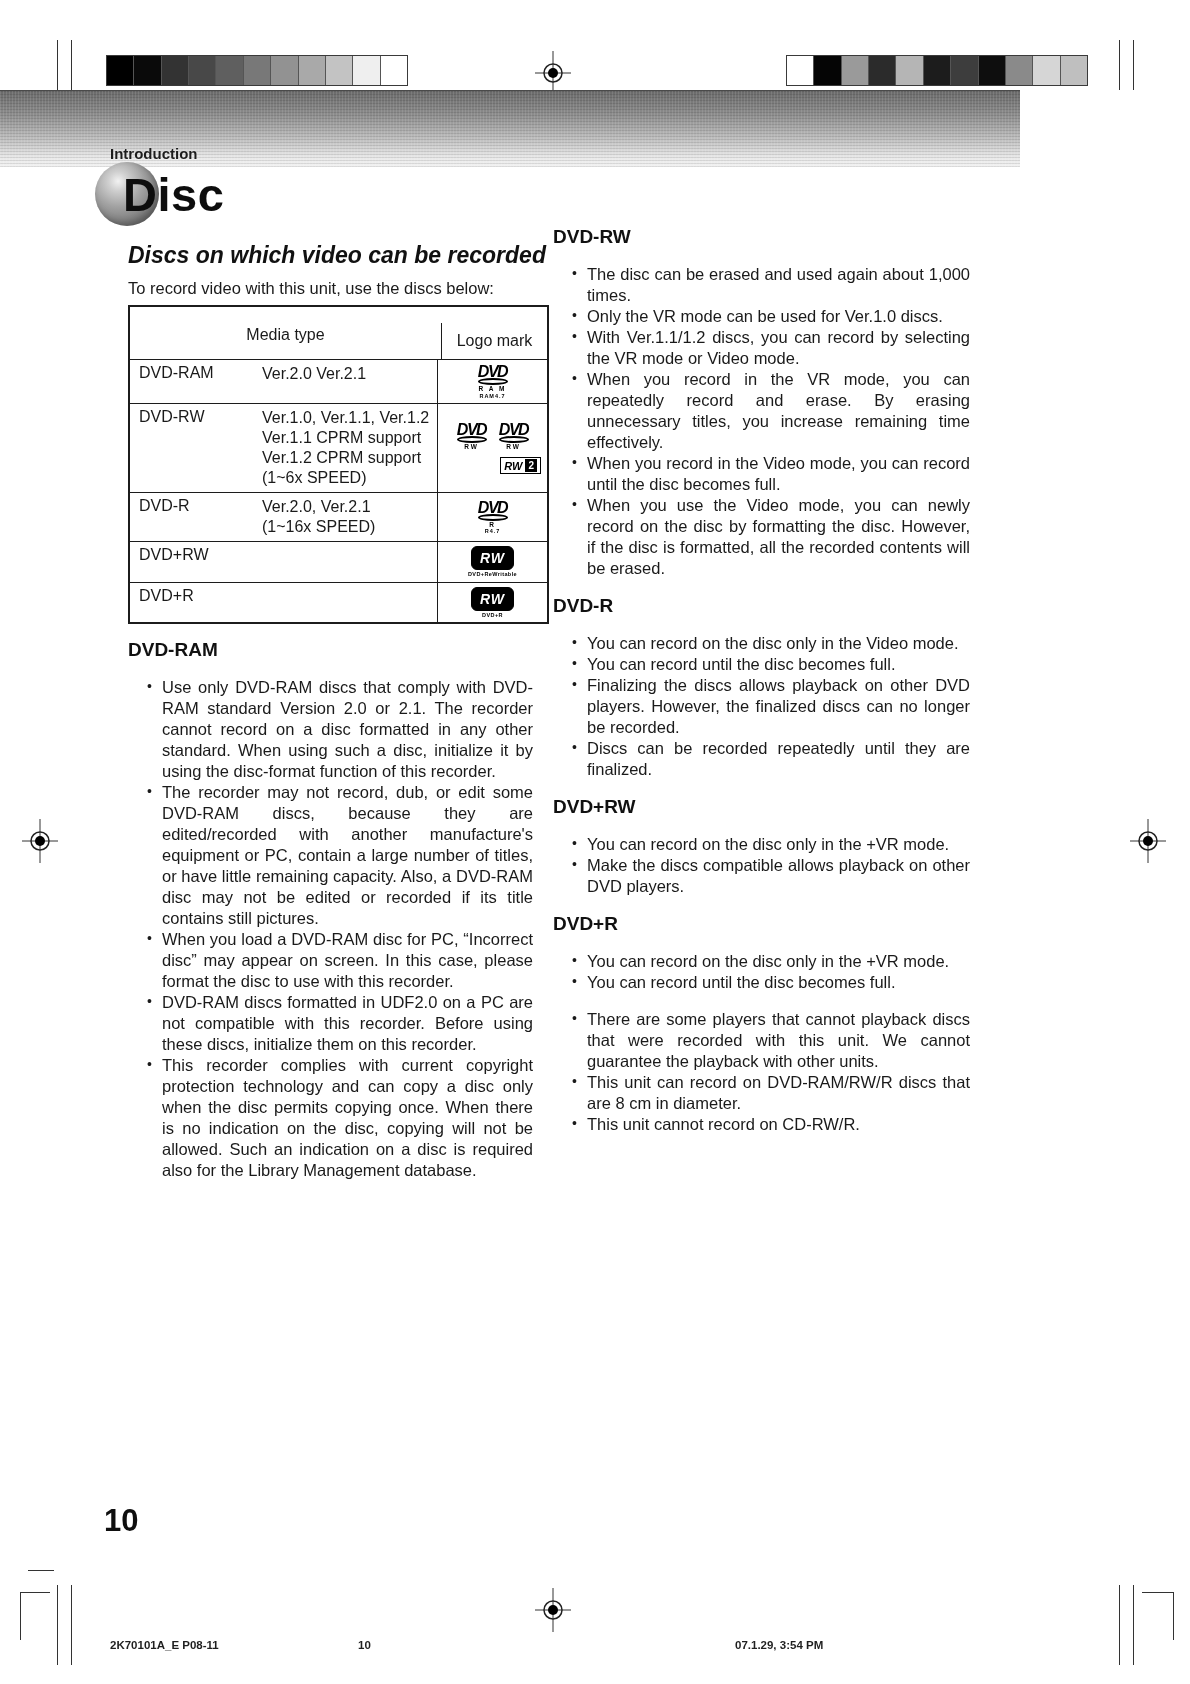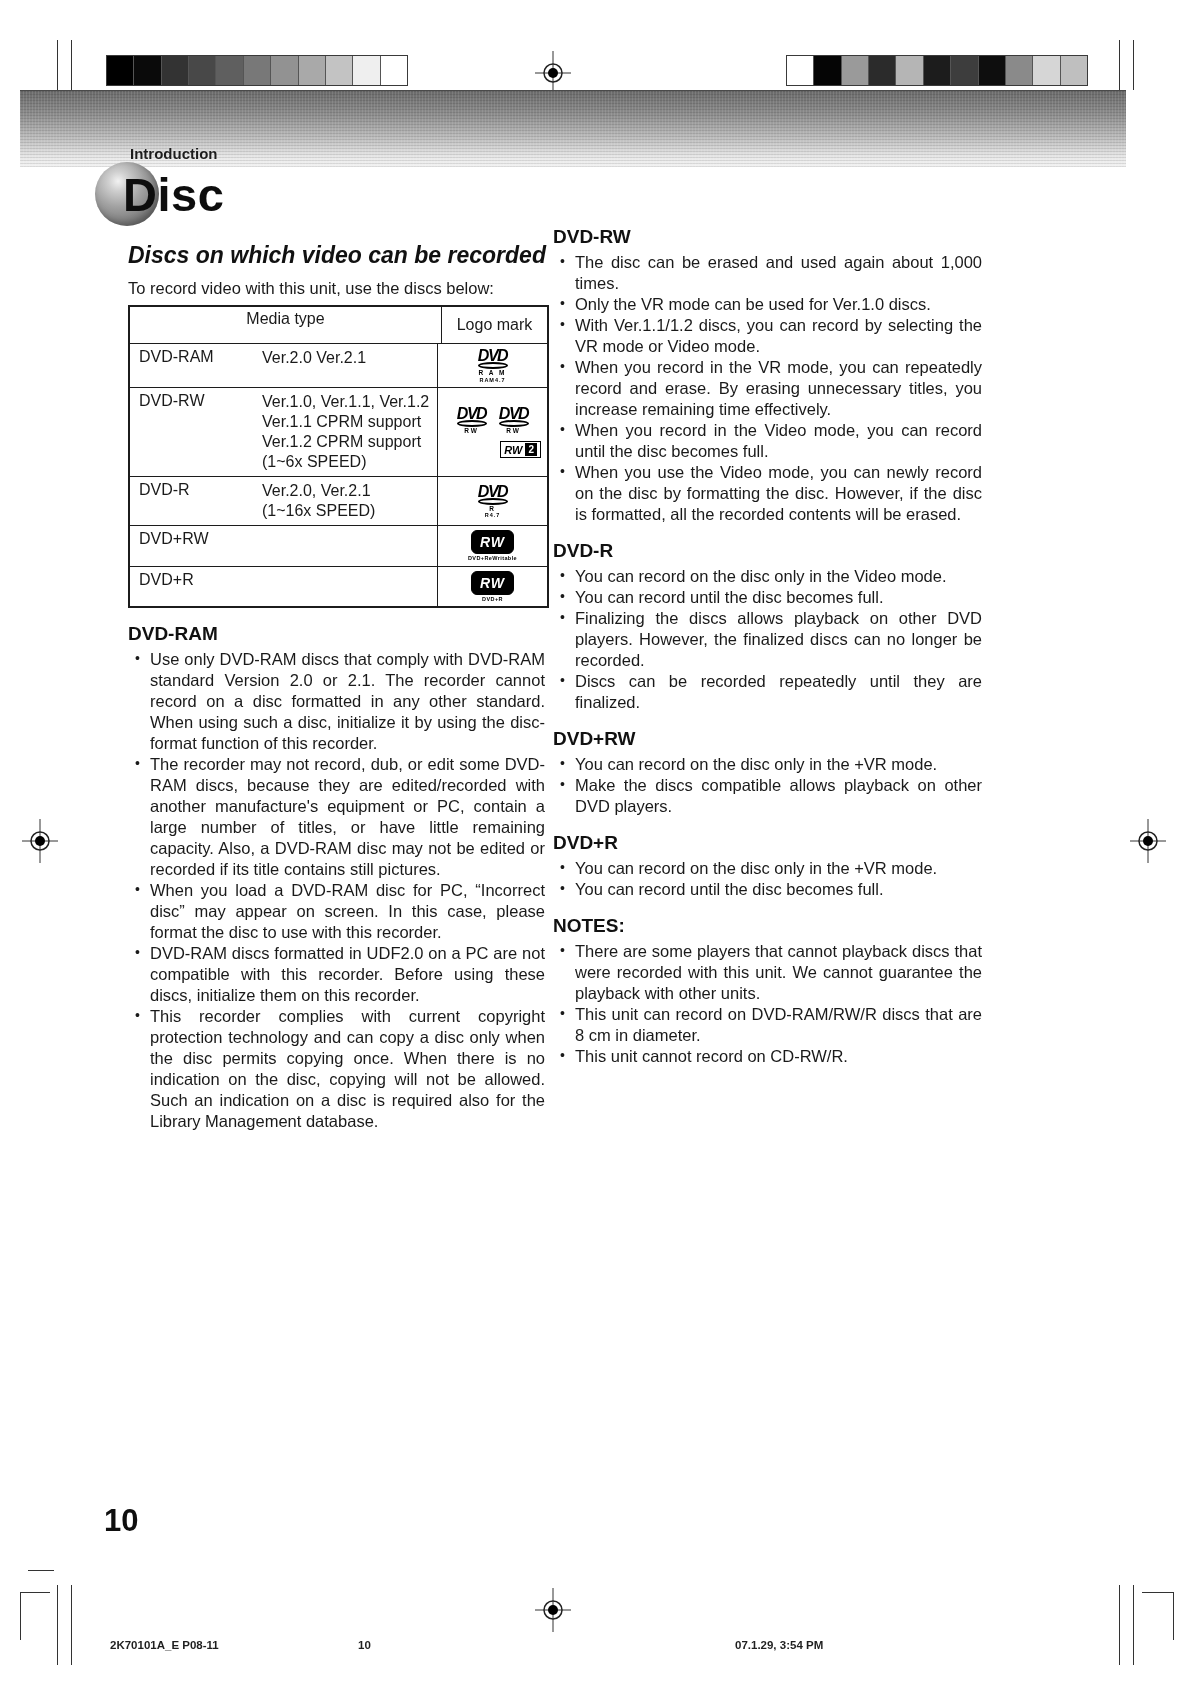--- a/index.html
+++ b/index.html
@@ -15,27 +15,26 @@
   .calib-bar{position:absolute;top:56px;height:29px;display:flex;outline:1px solid #3a3a3a;}
   .calib-bar.left{left:107px;width:300px;}
   .calib-bar.right{left:787px;width:300px;}
   .calib-bar .sq{flex:1;height:100%;border-right:1px solid #555;}
   .calib-bar .sq:last-child{border-right:none;}
   .regmark{position:absolute;width:44px;height:44px;}
   .vmark{position:absolute;width:1px;background:#333;}
   .hmark{position:absolute;height:1px;background:#333;}
   
   .intro-band{
-    position:absolute;left:0;top:90px;width:1106px;height:76px;
+    position:absolute;left:0;top:90px;width:1020px;height:76px;
     background:
       repeating-linear-gradient(90deg, rgba(255,255,255,0.10) 0 1px, rgba(0,0,0,0) 1px 3px),
       repeating-linear-gradient(0deg, rgba(0,0,0,0.10) 0 1px, rgba(0,0,0,0) 1px 3px),
       linear-gradient(180deg,#6a6a6a 0%, #8e8e8e 32%, #bdbdbd 62%, #e9e9e9 88%, #f2f2f2 100%);
     border-top:1px solid #4a4a4a;
-    margin-left:20px;
   }
   .intro-label{
     position:absolute;left:110px;bottom:5px;
     font-size:15px;font-weight:bold;color:#1d1d1d;
     text-shadow:0 0 2px rgba(255,255,255,0.7);
   }
   
   .title-row{position:absolute;left:95px;top:162px;display:flex;align-items:center;}
   .disc-icon{
     width:64px;height:64px;border-radius:50%;flex:0 0 auto;
@@ -47,27 +46,27 @@
     letter-spacing:0.5px;position:relative;z-index:2;line-height:1;
   }
   
   .col{position:absolute;}
   .col-left{left:128px;top:240px;width:421px;}
   .col-right{left:553px;top:226px;width:433px;}
   .main-heading{font-size:23px;line-height:30px;font-weight:bold;margin:0 0 9px 0;color:#111;font-style:italic;}
   .intro-line{font-size:16.5px;margin:0 0 7px 0;}
   .sec-heading{font-size:19px;font-weight:bold;margin:15px 0 3px 0;color:#111;}
   .col-right .sec-heading:first-child{margin-top:0;}
-  .bullets{list-style:none;margin:4px;padding:0;font-size:16.5px;line-height:21px;text-align:justify;}
+  .bullets{list-style:none;margin:16px;padding:0;font-size:16.5px;line-height:21px;text-align:justify;}
   .bullets li{position:relative;padding-left:18px;margin:0;}
   .bullets li::before{content:"\2022";position:absolute;left:3px;top:-1px;font-size:14px;}
   
   .media-table{border:2px solid #1c1c1c;font-size:16px;margin:2px 0 12px 0;}
   .t-row{display:flex;border-top:1px solid #1c1c1c;align-items:stretch;}
-  .t-row.header{border-top:none;}
+  .t-row.header{border-top:none;margin-top:16px;}
   .cell-media{flex:1;padding:4px 6px 4px 9px;display:flex;align-items:flex-start;}
   .cell-media .m-name{width:103px;flex:0 0 auto;}
   .cell-media .m-vers{flex:1;display:flex;flex-direction:column;}
   .cell-media .m-vers span{display:block;line-height:20px;margin-left:20px;}
   .cell-logo{width:105px;flex:0 0 auto;border-left:1px solid #1c1c1c;display:flex;flex-direction:column;align-items:center;justify-content:center;padding:4px 2px;}
   .t-row.header .h-media{flex:1;text-align:center;padding:3px 0;}
   .t-row.header .h-logo{width:105px;flex:0 0 auto;border-left:1px solid #1c1c1c;text-align:center;padding:9px 0;}
   
   .dvd-logo{display:flex;flex-direction:column;align-items:center;line-height:1;}
   .dvd-word{font-weight:900;font-style:italic;font-size:16px;letter-spacing:-1.5px;color:#000;}
@@ -305,21 +304,20 @@
       <li>You can record on the disc only in the +VR mode.</li>
       <li>Make the discs compatible allows playback on other DVD players.</li>
     </ul>
 
     <h3 class="sec-heading">DVD+R</h3>
     <ul class="bullets">
       <li>You can record on the disc only in the +VR mode.</li>
       <li>You can record until the disc becomes full.</li>
     </ul>
 
-    <h3 class="sec-heading">NOTES:</h3>
     <ul class="bullets">
       <li>There are some players that cannot playback discs that were recorded with this unit. We cannot guarantee the playback with other units.</li>
       <li>This unit can record on DVD-RAM/RW/R discs that are 8 cm in diameter.</li>
       <li>This unit cannot record on CD-RW/R.</li>
     </ul>
   </div>
 
   <div class="page-number">10</div>
   <div class="footer-text f-file">2K70101A_E P08-11</div>
   <div class="footer-text f-page">10</div>

